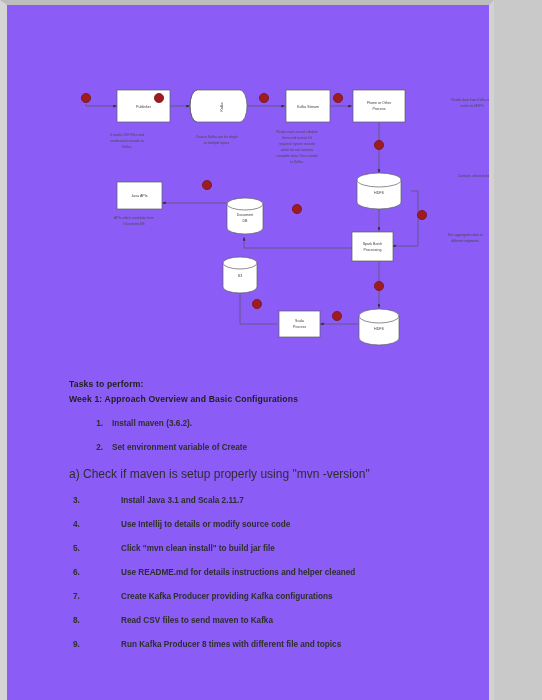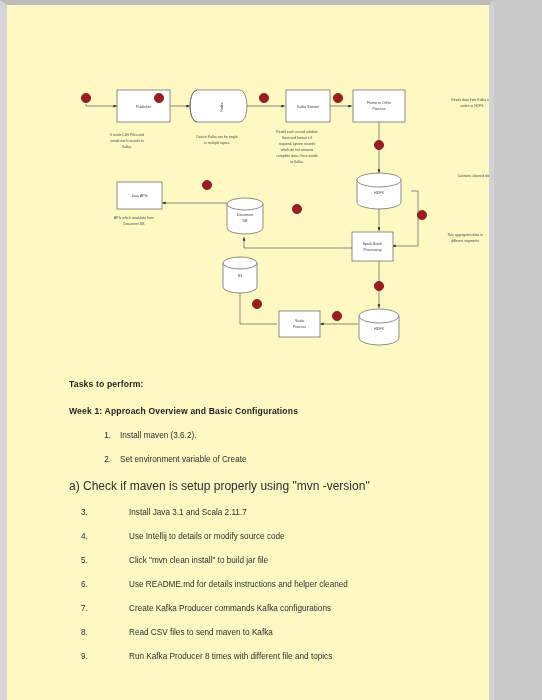--- a/index.html
+++ b/index.html
@@ -6,21 +6,21 @@
   html, body {
     margin: 0;
     padding: 0;
     background: #c9c9c9;
     font-family: "Liberation Sans", sans-serif;
   }
   #page {
     position: relative;
     width: 494px;
     height: 700px;
-    background: #fef9c3;
+    background: #8b5cf6;
     border-left: 7px solid #d6d6d6;
     border-top: 5px solid #bdbdbd;
     border-right: 5px solid #d2d2d2;
     box-sizing: border-box;
     overflow: hidden;
   }
   
   #diagram {
     position: absolute;
     left: 0;
@@ -48,26 +48,27 @@
     color: #2b2b2b;
   }
   .hd {
     font-size: 8.6px;
     font-weight: bold;
     letter-spacing: .15px;
     margin: 0;
     color: #1f1f1f;
   }
   .sp-tasks { margin-top: 14px; }
-  .sp-week  { margin-top: 17px; }
+  .sp-week  { margin-top: 5px; }
 
   ol.numlist {
-    margin: 12px;
+    margin: 4px;
     padding: 0;
     list-style: none;
+    font-weight: bold;
   }
   ol.numlist li {
     font-size: 8.2px;
     margin-top: 15px;
     color: #2e2e2e;
     white-space: nowrap;
   }
   .li-indent .num {
     display: inline-block;
     width: 30px;
@@ -236,19 +237,19 @@
         <li class="li-indent"><span class="num">2.</span><span>Set environment variable of Create</span></li>
       </ol>
 
     <div class="plainline">a) Check if maven is setup properly using "mvn -version"</div>
 
     <ol class="numlist" id="week1-main">
         <li class="li-flat"><span class="num">3.</span><span>Install Java 3.1 and Scala 2.11.7</span></li>
         <li class="li-flat"><span class="num">4.</span><span>Use Intellij to details or modify source code</span></li>
         <li class="li-flat"><span class="num">5.</span><span>Click "mvn clean install" to build jar file</span></li>
         <li class="li-flat"><span class="num">6.</span><span>Use README.md for details instructions and helper cleaned</span></li>
-        <li class="li-flat"><span class="num">7.</span><span>Create Kafka Producer commands Kafka configurations</span></li>
+        <li class="li-flat"><span class="num">7.</span><span>Create Kafka Producer providing Kafka configurations</span></li>
         <li class="li-flat"><span class="num">8.</span><span>Read CSV files to send maven to Kafka</span></li>
         <li class="li-flat"><span class="num">9.</span><span>Run Kafka Producer 8 times with different file and topics</span></li>
       </ol>
 
   </div>
 </div>
 
 </body></html>

